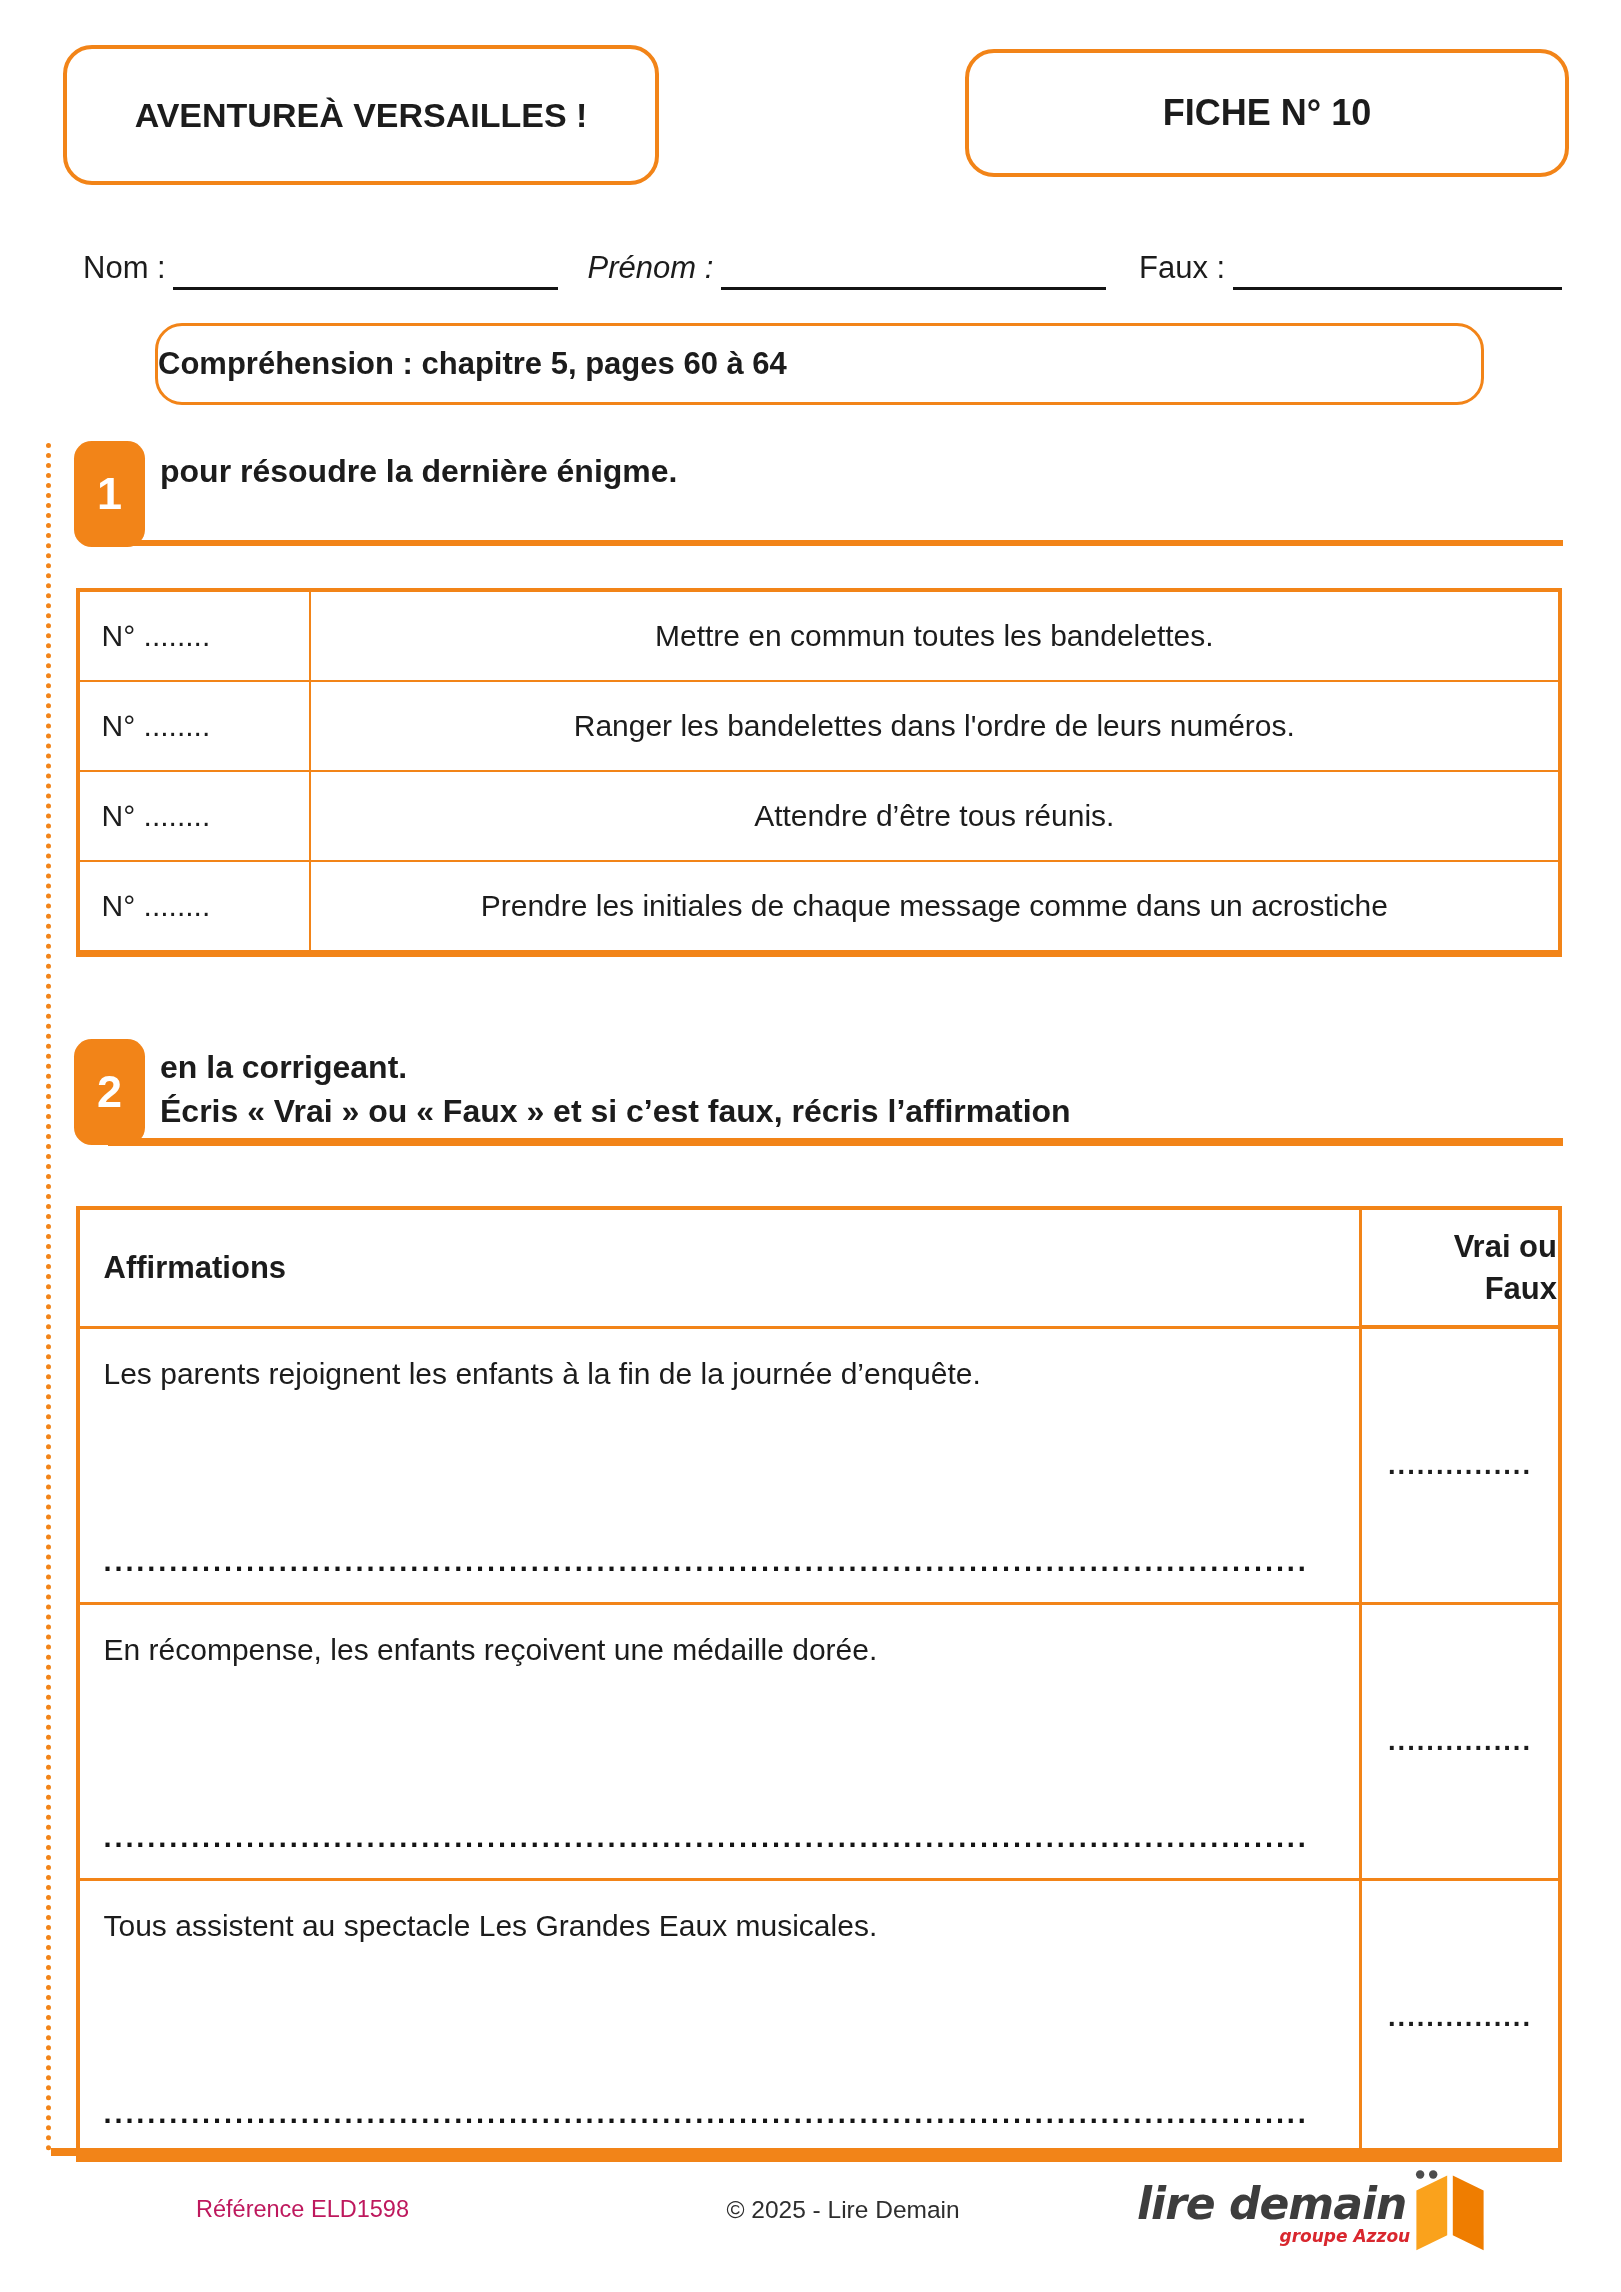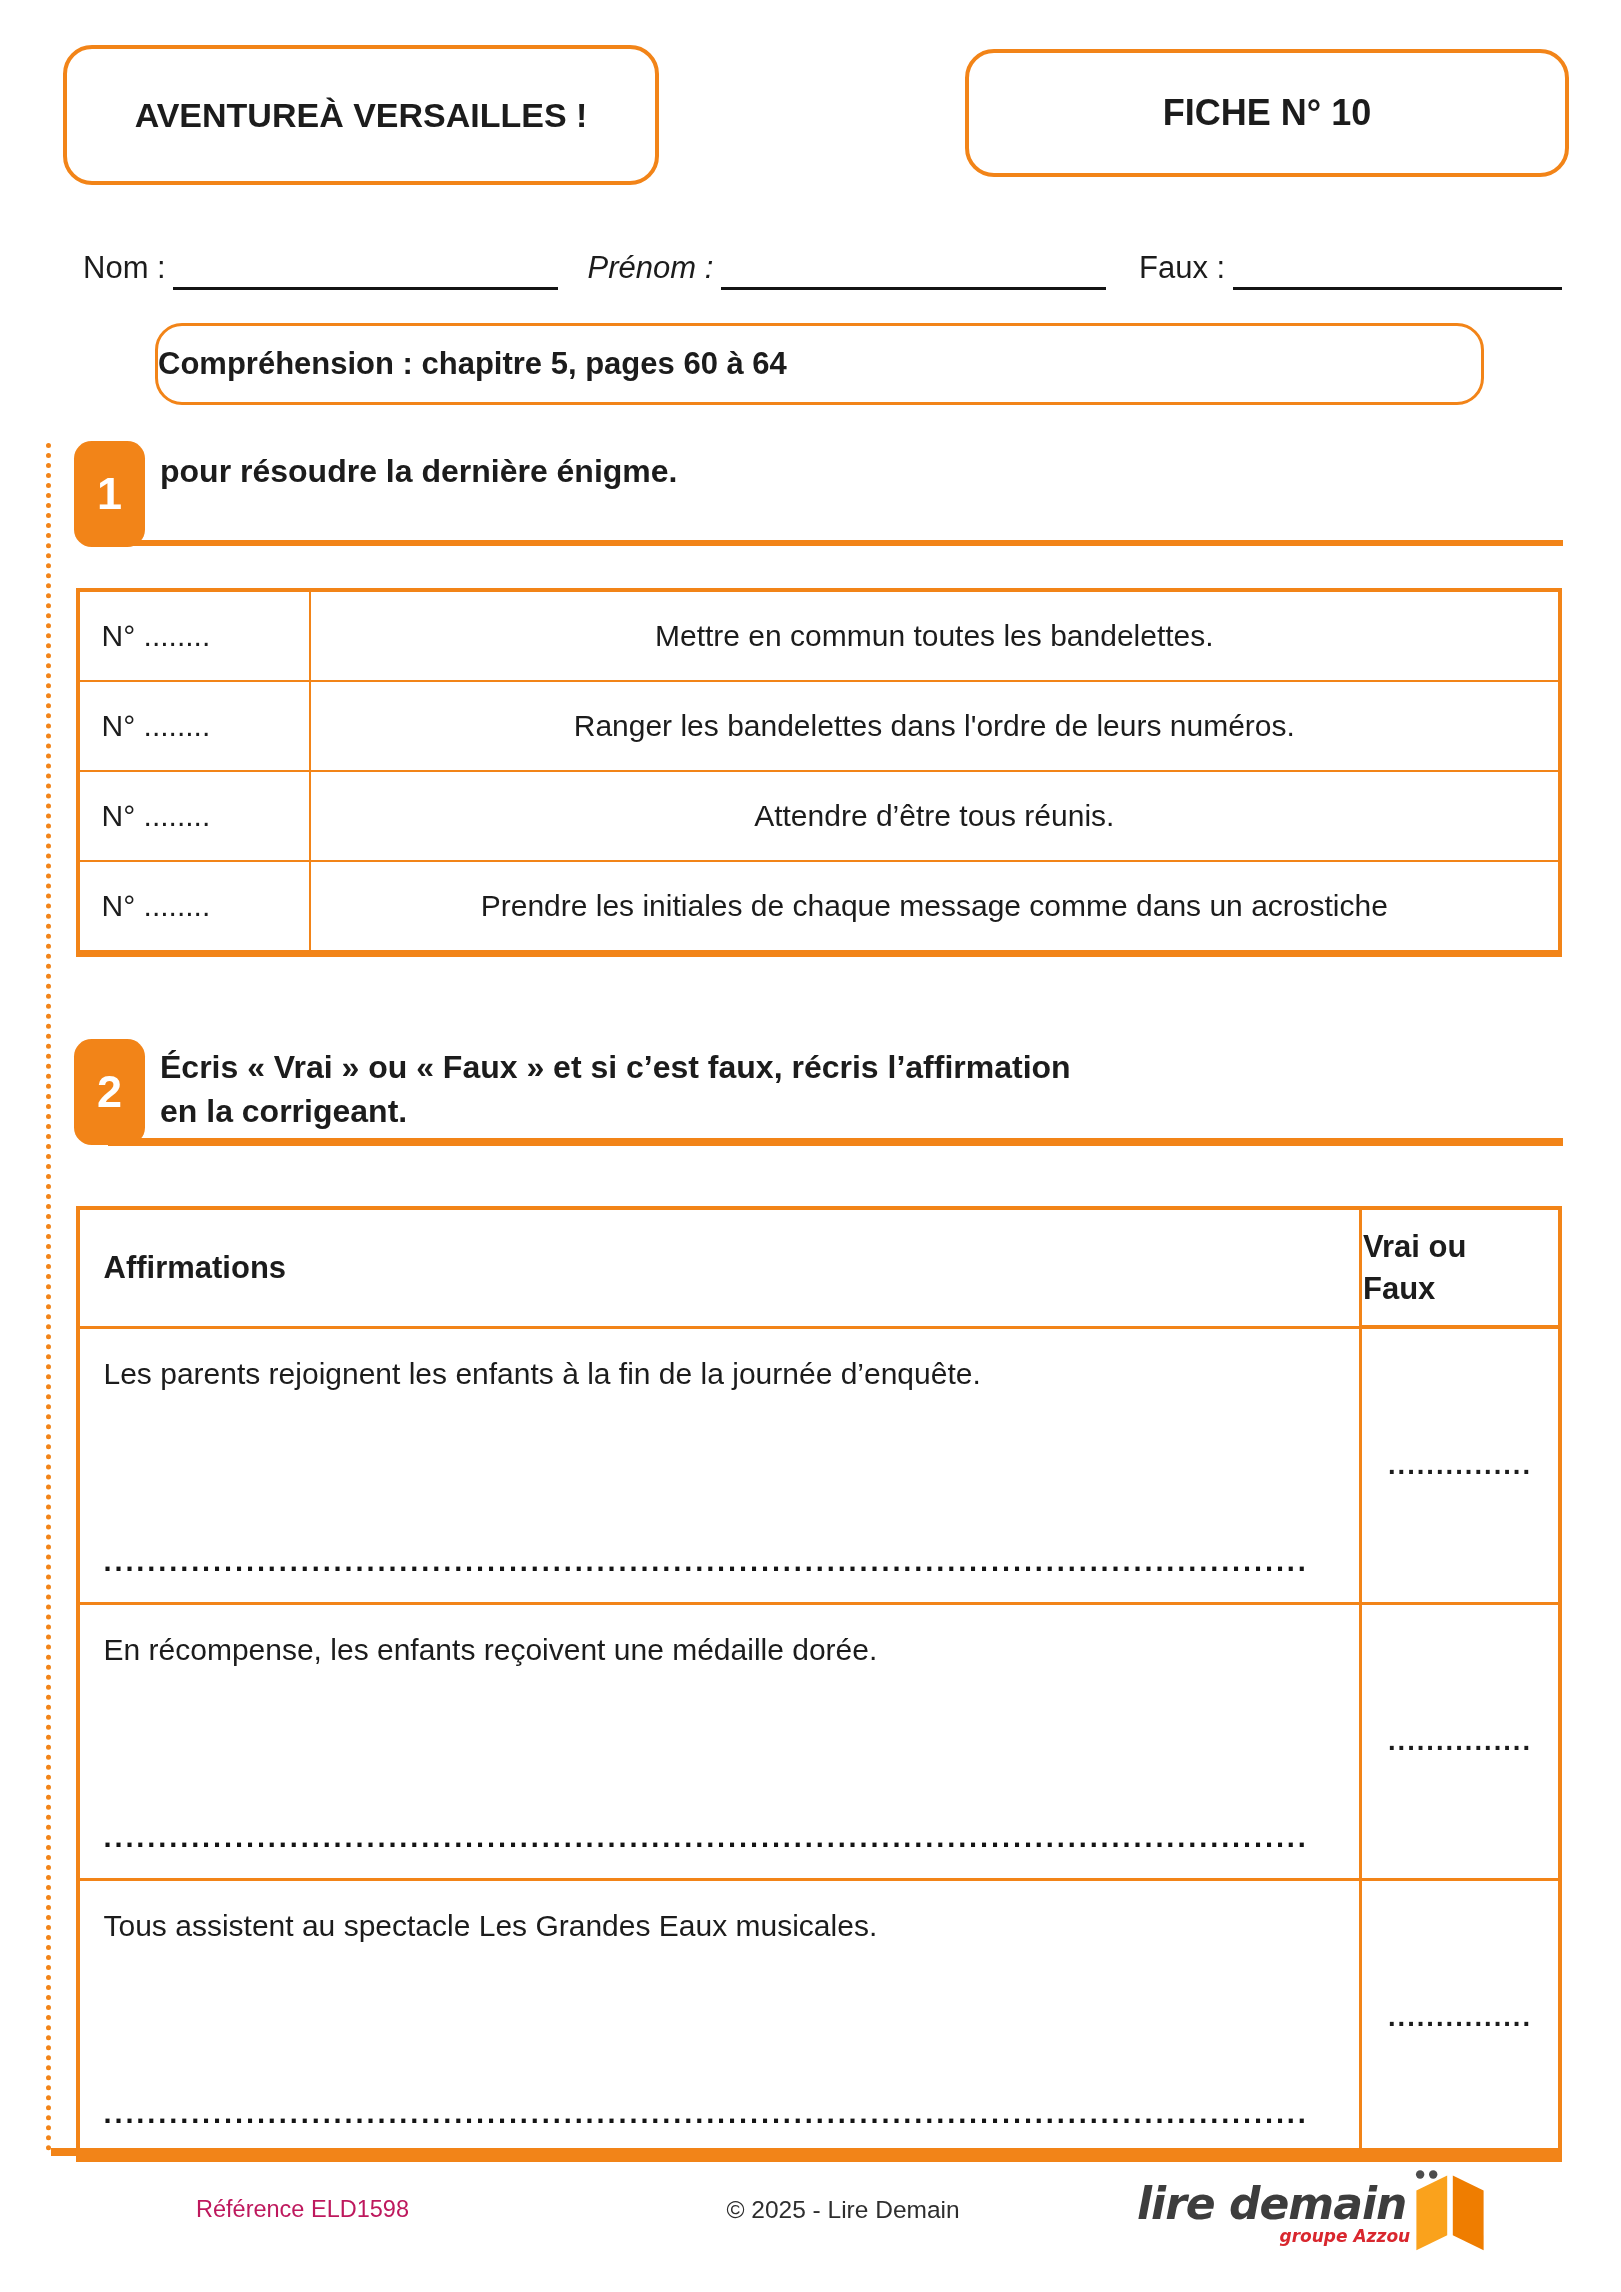--- a/index.html
+++ b/index.html
@@ -83,21 +83,21 @@
   .t1 td{border:2.9px solid var(--orange);height:86px;font-size:30px;}
   .t1 td.numcell{width:206px;padding-left:21.6px;white-space:nowrap;}
   .t1 td.stepcell{text-align:center;padding:0 9.8px;}
 
   
   .t2{position:absolute;left:76px;top:1206px;width:1486px;table-layout:fixed;
       border:4.9px solid var(--orange);border-bottom-width:8.8px;}
   .t2 th,.t2 td{border:3.9px solid var(--orange);}
   .t2 th{height:113px;font-size:31px;font-weight:bold;}
   .t2 th.affh{text-align:left;padding-left:23.5px;}
-  .t2 th.vfh{width:194px;text-align:left;line-height:1.35;border-bottom-width:4.9px;}
+  .t2 th.vfh{width:194px;text-align:right;line-height:1.35;border-bottom-width:4.9px;}
   .t2 td.stmtcell{height:224px;vertical-align:top;padding:25.5px 17.6px 23.5px 23.5px;}
   .stmt-inner{display:flex;flex-direction:column;justify-content:space-between;height:100%;}
   .stmt-text{font-size:30px;line-height:1.3;}
   .answer-dots{
     font-size:29px;font-weight:bold;letter-spacing:2.9px;
     white-space:nowrap;overflow:hidden;max-width:1215px;color:#141414;
   }
   .t2 td.vfcell{text-align:center;vertical-align:middle;}
   .vf-dots{font-size:27.4px;font-weight:bold;letter-spacing:2px;white-space:nowrap;overflow:hidden;}
 
@@ -168,22 +168,22 @@
         <td class="stepcell">Prendre les initiales de chaque message comme dans un acrostiche</td>
       </tr>
     </tbody>
   </table>
 
   <div class="ex-underline ex2-underline"></div>
   <div class="badge badge-2">
     <span>2</span>
   </div>
   <div class="instruction instr-2">
+    <div>en la corrigeant.</div>
     <div>Écris « Vrai » ou « Faux » et si c’est faux, récris l’affirmation</div>
-    <div>en la corrigeant.</div>
   </div>
 
   <table class="t2">
     <thead>
       <tr>
         <th class="affh">Affirmations</th>
         <th class="vfh">
           <div>Vrai ou</div>
           <div>Faux</div>
         </th>

